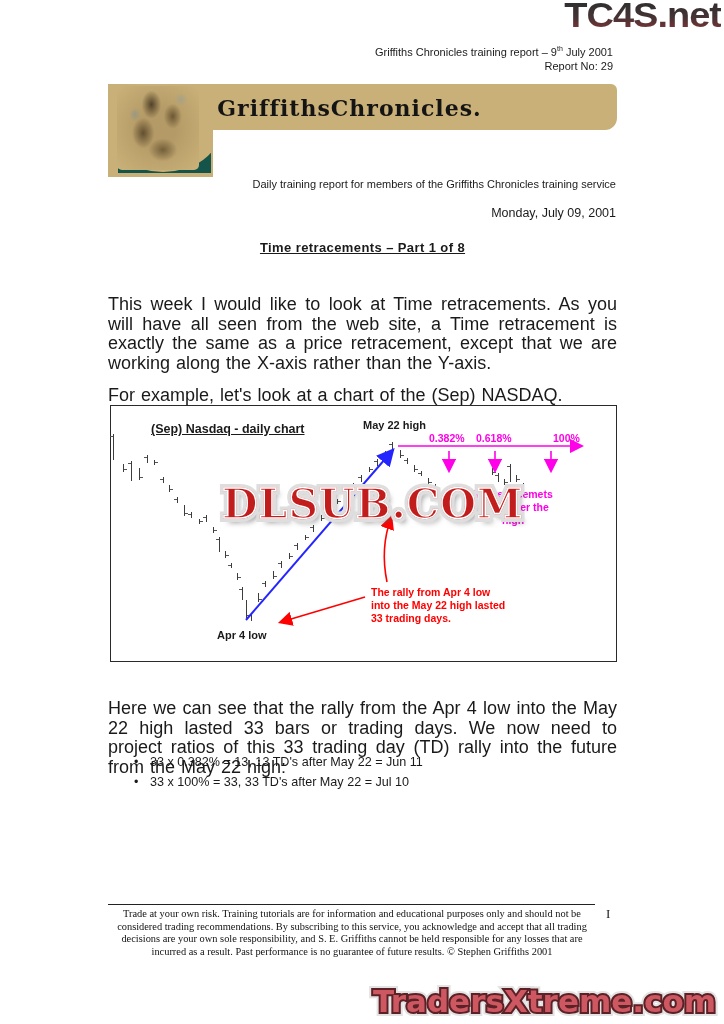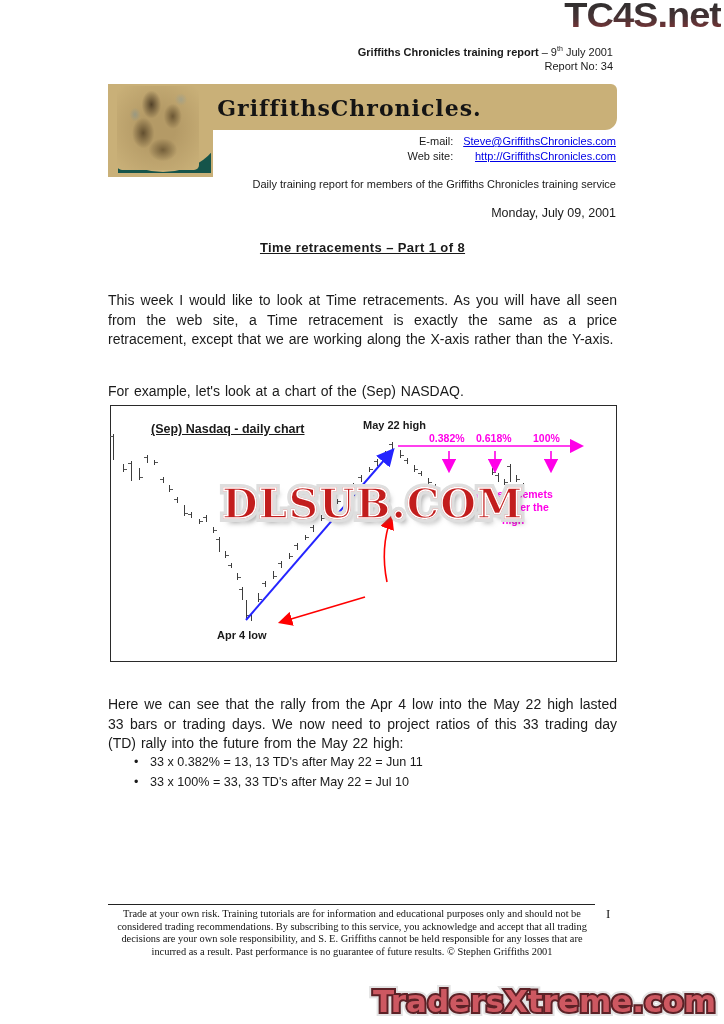--- a/index.html
+++ b/index.html
@@ -11,21 +11,21 @@
         font-family:"Liberation Sans",sans-serif;color:var(--ink);}
 
   
   .tc4s{position:absolute;top:-4px;right:3px;font-size:38px;font-weight:900;
         letter-spacing:-1px;transform:scaleY(.92);transform-origin:top right;
         background:linear-gradient(180deg,#2f2f2f 15%,#463335 55%,#8f3436 95%);
         -webkit-background-clip:text;background-clip:text;color:transparent;}
 
   
   .rpt-head{position:absolute;top:42px;right:111px;text-align:right;font-size:11px;line-height:14px;}
-  .rpt-head b{font-weight:bold;}
+  .rpt-head b{font-weight:normal;}
   .rpt-head sup{font-size:7px;}
 
   
   .banner{position:absolute;left:108px;top:84px;width:509px;height:93px;}
   .banner-strip{position:absolute;left:0;top:0;width:509px;height:46px;background:var(--tan);
         border-radius:2px 6px 12px 0;}
   .brand{position:absolute;left:0;top:0;width:509px;height:46px;line-height:48px;text-align:center;
         padding-right:26px;box-sizing:border-box;font-family:"DejaVu Serif",serif;font-weight:bold;
         font-size:22px;letter-spacing:1px;color:#141414;}
   .banner-left{position:absolute;left:0;top:0;width:105px;height:93px;background:var(--tan);}
@@ -45,36 +45,36 @@
   .contact{position:absolute;right:1px;top:50px;display:grid;grid-template-columns:auto auto;
         column-gap:10px;row-gap:1px;font-size:11px;line-height:14px;justify-items:end;}
   .contact a{color:var(--link);text-decoration:underline;}
 
   .service-line{position:absolute;top:178px;right:108px;font-size:11px;}
   .date-line{position:absolute;top:206px;right:108px;font-size:12.5px;}
 
   .doc-title{position:absolute;top:240px;left:108px;width:509px;text-align:center;
         font-size:13px;font-weight:bold;letter-spacing:.4px;text-decoration:underline;}
 
-  .para{position:absolute;left:108px;width:509px;font-size:14px;line-height:19.5px;
+  .para{position:absolute;left:108px;width:509px;font-size:18px;line-height:19.5px;
         text-align:justify;word-spacing:1px;}
   #para1{top:277px;} #para2{top:368px;text-align:left;} #para3{top:681px;} #para4{top:831px;text-align:left;}
 
   .bullets{position:absolute;left:150px;top:753px;margin:0;padding:0;list-style:none;
         font-size:12.6px;line-height:19.5px;}
   .bullets li{position:relative;}
   .bullets li::before{content:"\2022";position:absolute;left:-16px;}
 
   
   .chart{position:absolute;left:110px;top:405px;width:505px;height:255px;border:1px solid #2a2a2a;background:#fff;}
   .chart .c-title{position:absolute;left:40px;top:16px;font-size:12.5px;font-weight:bold;text-decoration:underline;}
   .chart .lbl-high{position:absolute;left:252px;top:13px;font-size:11px;font-weight:bold;}
   .chart .lbl-low{position:absolute;left:106px;top:223px;font-size:11px;font-weight:bold;}
   .ratio{position:absolute;top:26px;color:var(--magenta);font-weight:bold;font-size:10.5px;}
-  #ratio0{left:318px;} #ratio1{left:365px;} #ratio2{left:422px;text-align:right;}
+  #ratio0{left:318px;} #ratio1{left:365px;} #ratio2{left:442px;text-align:right;}
   .bar{position:absolute;width:1px;background:#3d3d3d;}
   .dash{position:absolute;width:3px;height:1px;background:#555;}
   .c-svg{position:absolute;left:0;top:0;z-index:3;}
   .red-note{position:absolute;left:260px;top:180px;color:var(--red);font-weight:bold;
         font-size:10.5px;line-height:13px;z-index:3;}
   .mag-note{position:absolute;color:var(--magenta);font-weight:bold;font-size:10.5px;z-index:3;}
   #mag0{left:355px;top:82px;} #mag1{left:387px;top:95px;} #mag2{left:391px;top:108px;}
   .wm{position:absolute;left:111px;top:74px;z-index:5;font-family:"DejaVu Serif",serif;
         font-weight:900;font-size:41px;letter-spacing:1px;white-space:nowrap;}
   .wm span{position:absolute;left:0;top:0;}
@@ -99,37 +99,31 @@
 </style>
 </head>
 <body>
 
 <div class="page">
 
   <div class="tc4s">TC4S.net</div>
 
   <div class="rpt-head">
     <div><b>Griffiths Chronicles training report</b><span> – 9</span><sup>th</sup><span> July 2001</span></div>
-    <div>Report No: 34</div>
+    <div>Report No: 29</div>
   </div>
 
   <div class="banner">
     <div class="banner-strip"></div>
     <div class="banner-left">
       <div class="teal-wedge"></div>
       <div class="bottom-lip"></div>
       <div class="photo"></div>
     </div>
     <div class="brand">GriffithsChronicles.</div>
-    <div class="contact">
-      <span>E-mail:</span>
-      <a href="#">Steve@GriffithsChronicles.com</a>
-      <span>Web site:</span>
-      <a href="#">http://GriffithsChronicles.com</a>
-    </div>
   </div>
 
   <div class="service-line">Daily training report for members of the Griffiths Chronicles training service</div>
   <div class="date-line">Monday, July 09, 2001</div>
 
   <div class="doc-title">Time retracements – Part 1 of 8</div>
 
   <p class="para" id="para1">This week I would like to look at Time retracements.  As you will have all seen from the web site, a Time retracement is exactly the same as a price retracement, except that we are working along the X-axis rather than the Y-axis.</p>
   <p class="para" id="para2">For example, let's look at a chart of the (Sep) NASDAQ.</p>
 
@@ -264,20 +258,25 @@
     </svg>
     <div class="c-title">(Sep) Nasdaq - daily chart</div>
     <div class="lbl-high">May 22 high</div>
     <div class="lbl-low">Apr 4 low</div>
     <div class="ratio" id="ratio0">0.382%</div>
     <div class="ratio" id="ratio1">0.618%</div>
     <div class="ratio" id="ratio2">100%</div>
     <div class="mag-note" id="mag0">Time retracemets</div>
     <div class="mag-note" id="mag1">d after the</div>
     <div class="mag-note" id="mag2">high</div>
+    <div class="red-note">
+      <div>The rally from Apr 4 low</div>
+      <div>into the May 22 high lasted</div>
+      <div>33 trading days.</div>
+    </div>
     <div class="wm">
       <span class="halo">DLSUB.COM</span>
       <span class="face">DLSUB.COM</span>
     </div>
   </div>
 
   <p class="para" id="para3">Here we can see that the rally from the Apr 4 low into the May 22 high lasted 33 bars or trading days. We now need to project ratios of this 33 trading day (TD) rally into the future from the May 22 high:</p>
   <ul class="bullets" id="bullet-list">
       <li>33 x 0.382% = 13, 13 TD's after May 22 = Jun 11</li>
       <li>33 x 100% = 33, 33 TD's after May 22 = Jul 10</li>

